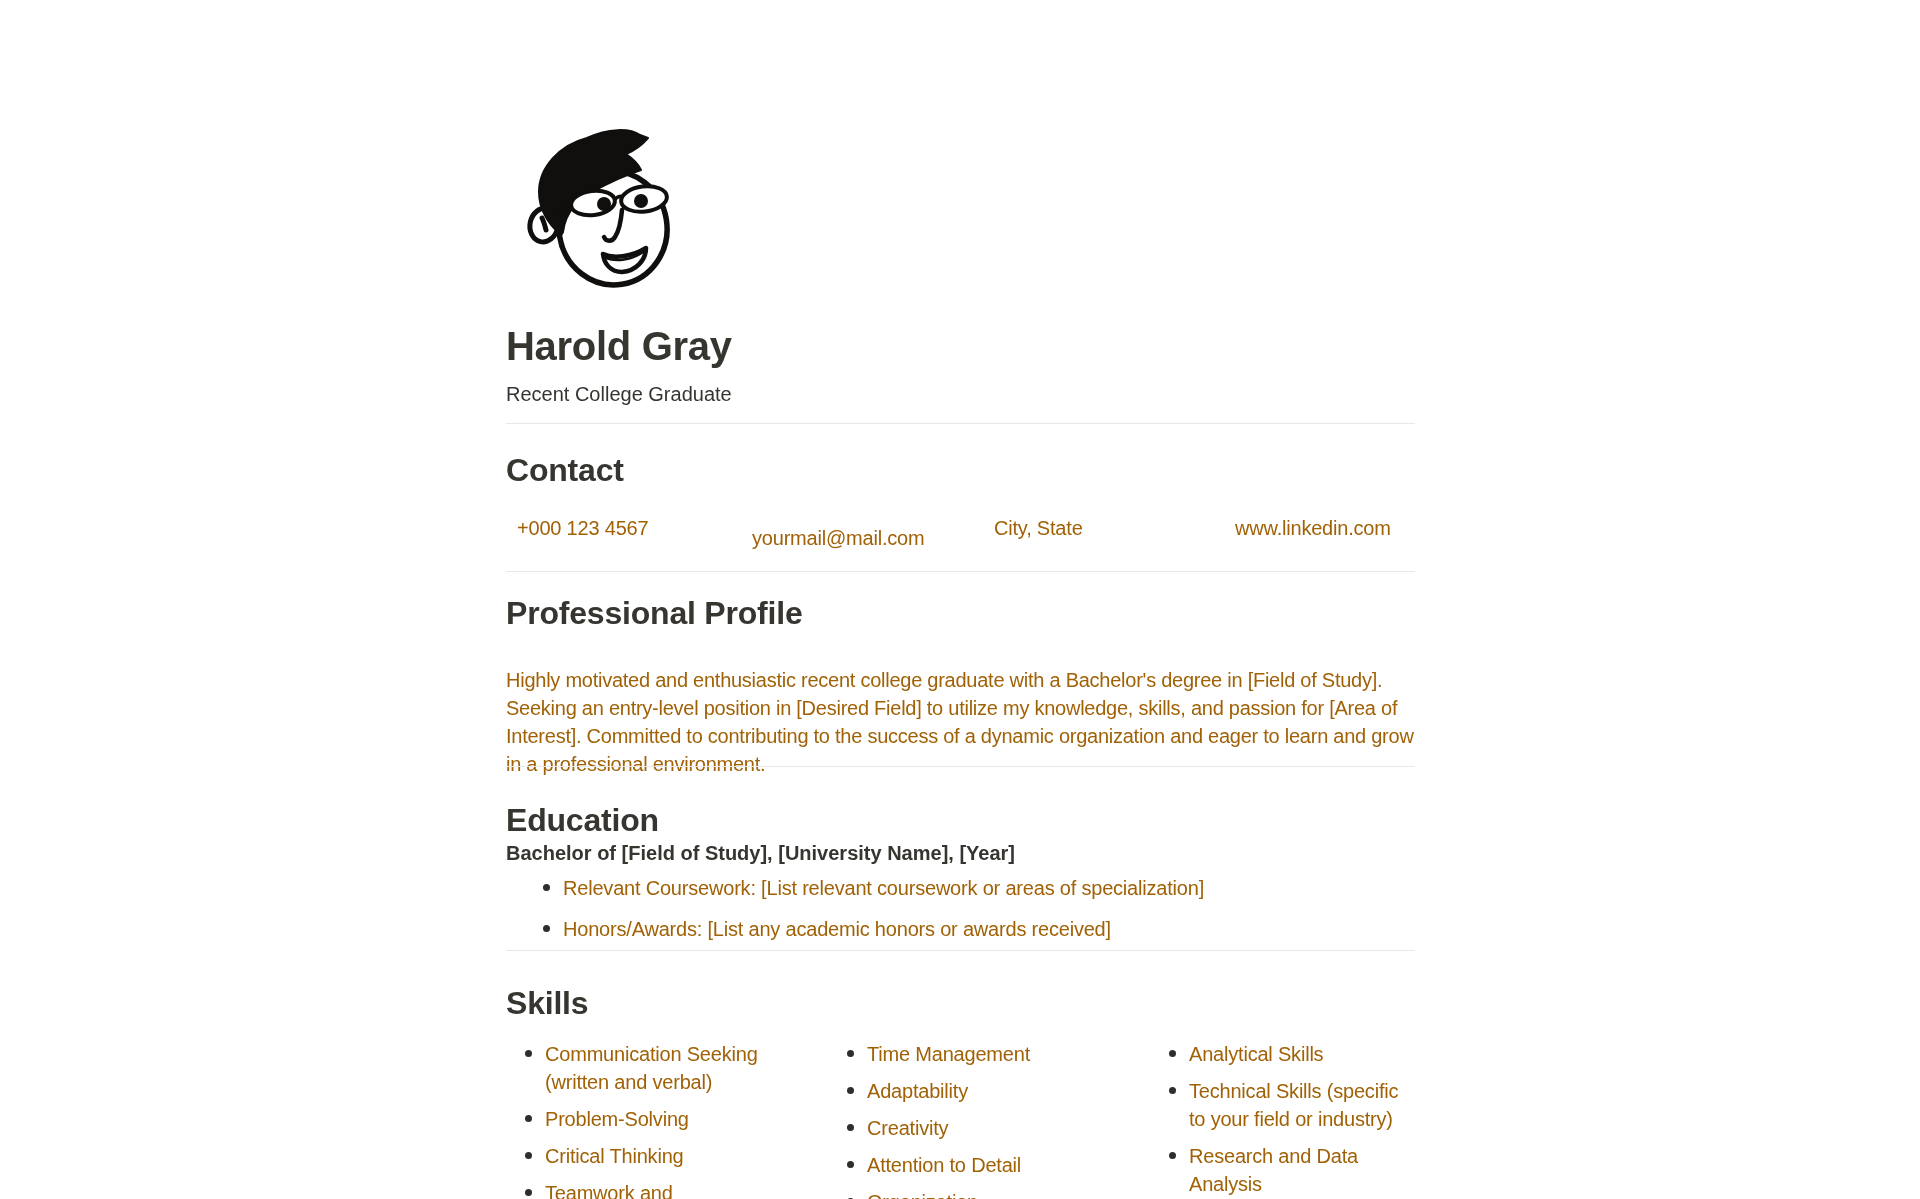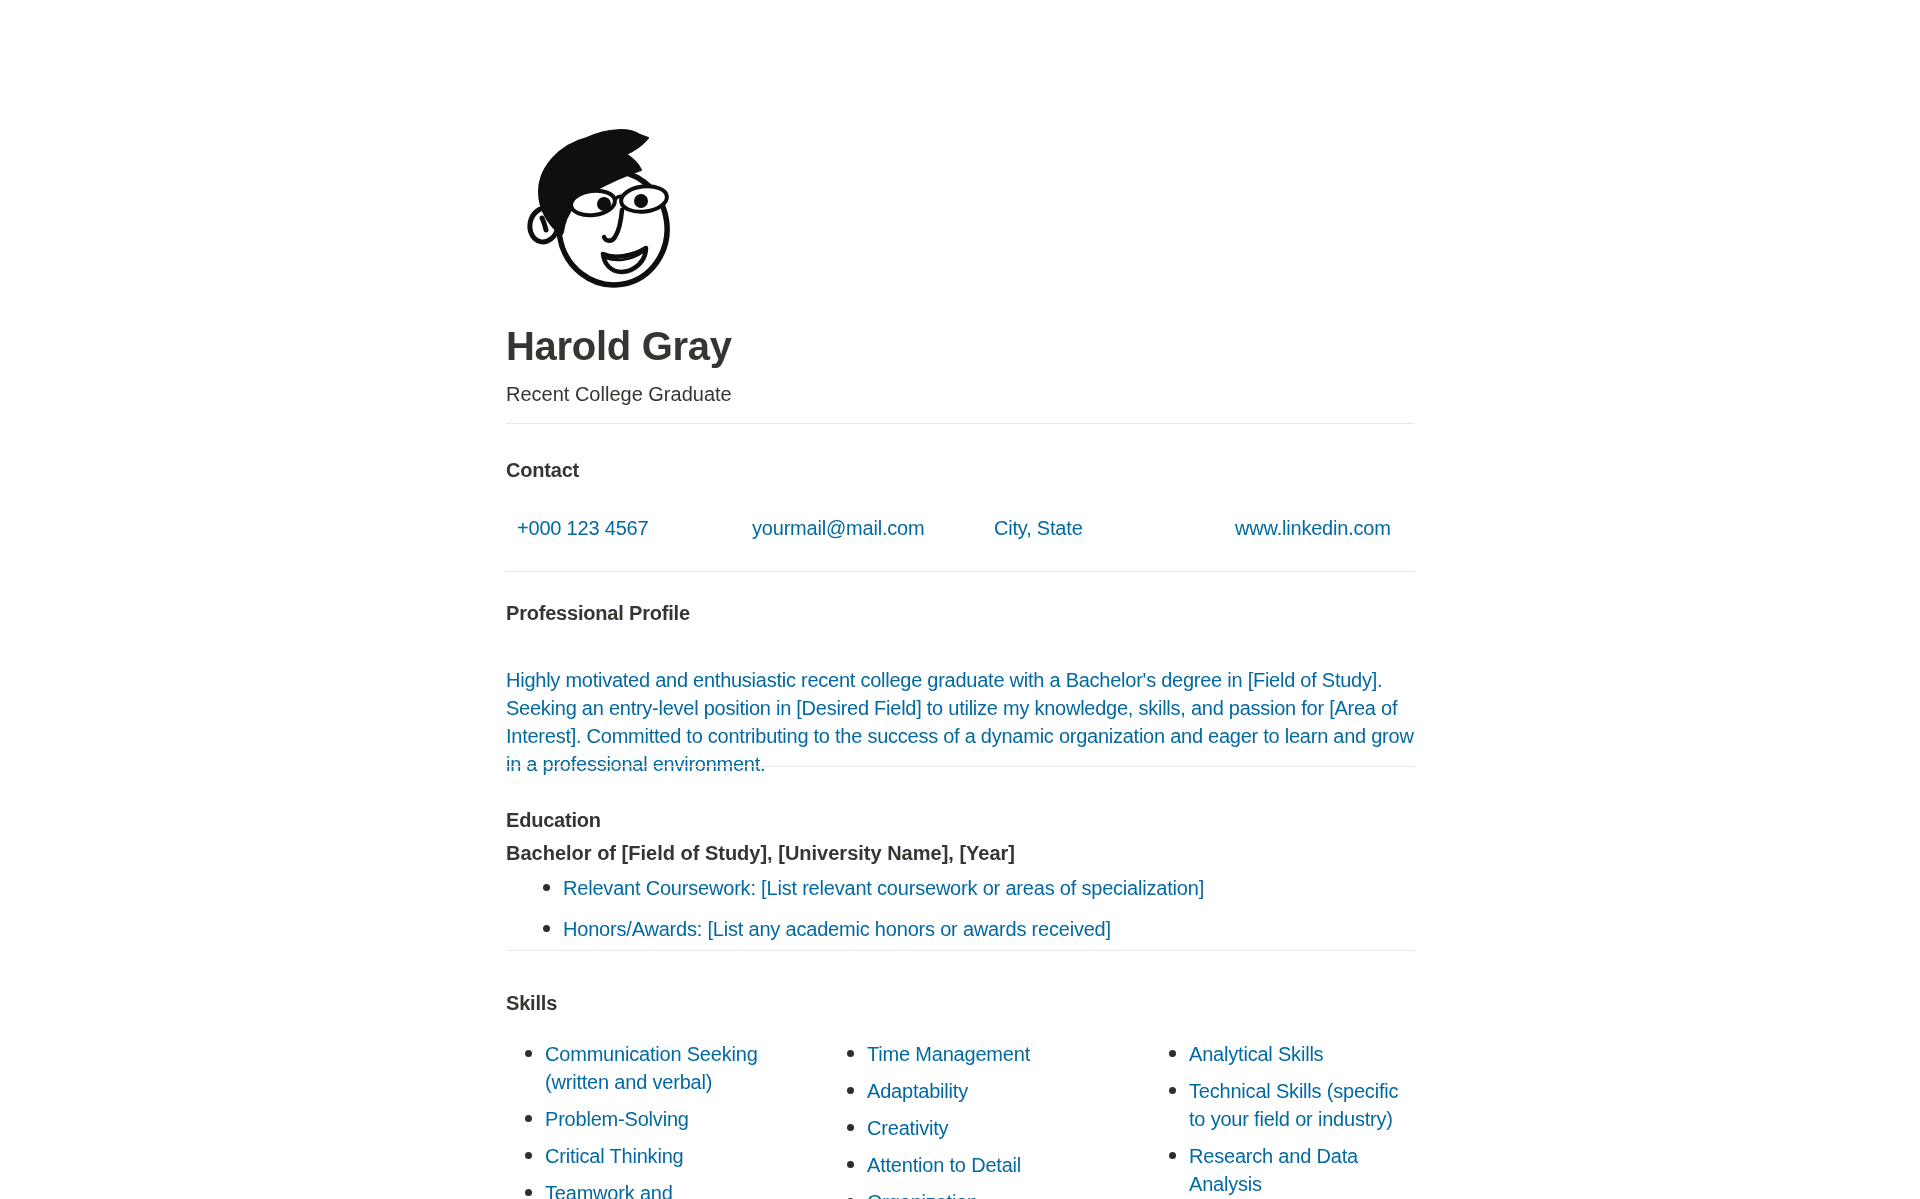--- a/index.html
+++ b/index.html
@@ -19,32 +19,32 @@
   }
   .subtitle{
     left:506px;top:380px;
     font-size:20px;line-height:28px;color:#37352f;white-space:nowrap;
   }
   .divider{
     left:506px;width:909px;height:1px;background:#e8e8e6;
   }
   .section-heading{
     left:506px;
-    font-size:20px;font-weight:700;line-height:32px;
+    font-size:32px;font-weight:700;line-height:32px;
     letter-spacing:-0.2px;color:#37352f;white-space:nowrap;text-align:center;
   }
-  .gray{color:#0369a1;}
+  .gray{color:#a16207;}
   .contact-row{
     left:506px;top:514px;width:909px;
     display:flex;
     font-size:20px;line-height:28px;letter-spacing:-0.2px;
   }
   .contact-row .ci{white-space:nowrap;box-sizing:border-box;}
   .contact-row .ci:nth-child(1){width:246px;padding-left:11px;}
-  .contact-row .ci:nth-child(2){width:242px;}
+  .contact-row .ci:nth-child(2){width:242px;margin-top:10px;}
   .contact-row .ci:nth-child(3){width:241px;}
   .contact-row .ci:nth-child(4){flex:1;}
   .para{
     left:506px;
     font-size:20px;line-height:28px;letter-spacing:-0.25px;margin-top:25px;
   }
   .para .pline{white-space:nowrap;}
   .degree{
     left:506px;top:839px;
     font-size:20px;font-weight:700;line-height:28px;color:#37352f;white-space:nowrap;text-align:center;

